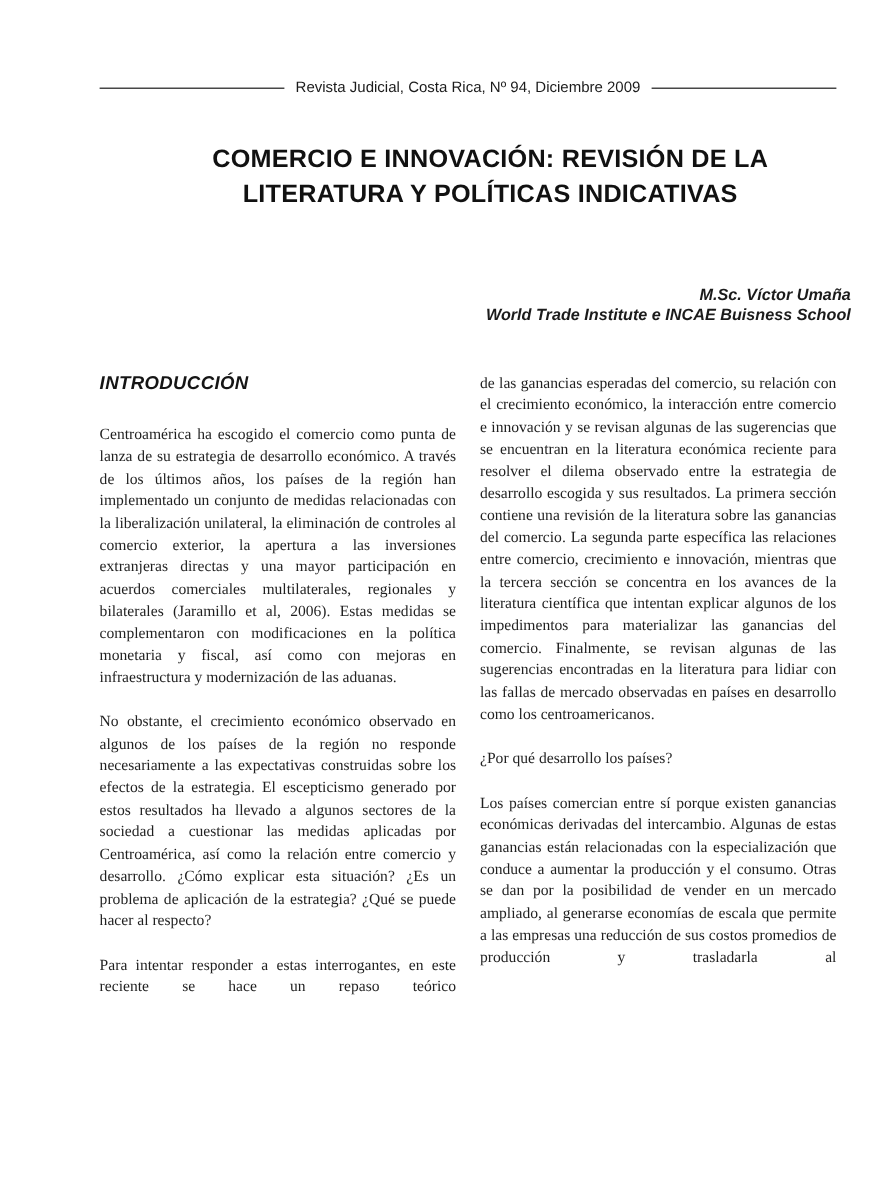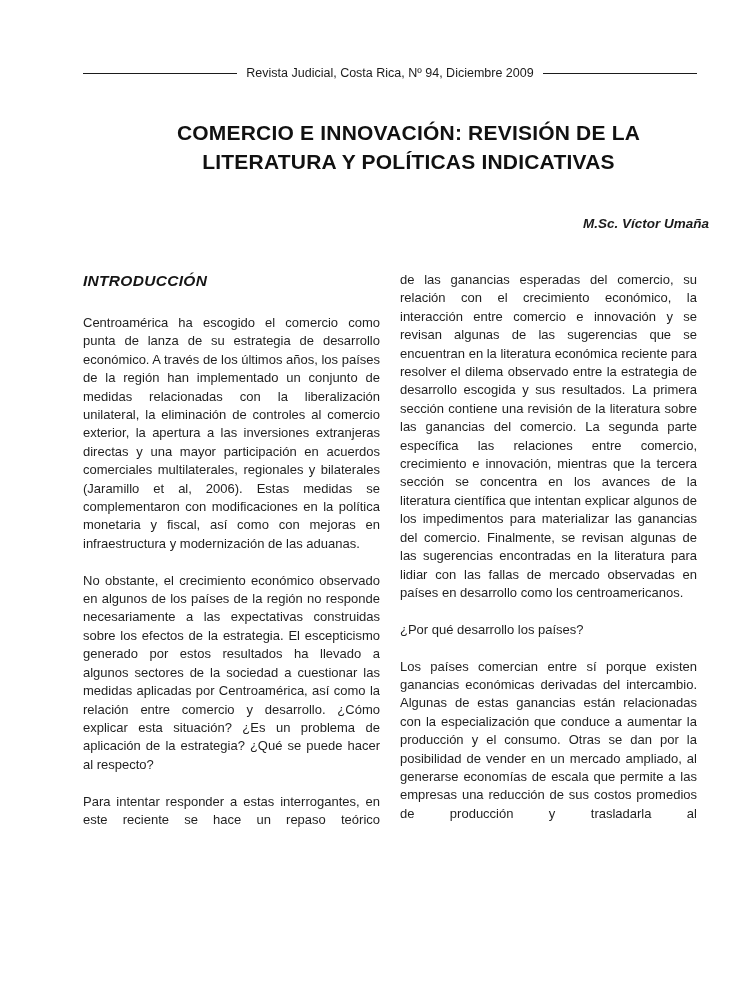--- a/index.html
+++ b/index.html
@@ -42,21 +42,21 @@
     font-size: 21px;
     line-height: 29px;
     font-weight: bold;
     letter-spacing: 0.2px;
     color: #111111;
   }
   .title-line { display: block; }
 
   
   .author-block {
-    margin-top: 39px;
+    margin-top: 61px;
     margin-right: -12px;
     text-align: right;
     font-size: 13.5px;
     line-height: 17px;
     font-weight: bold;
     font-style: italic;
     color: #1b1b1b;
   }
 
   
@@ -77,20 +77,21 @@
     font-style: italic;
     letter-spacing: 0.3px;
     color: #151515;
   }
   .col p {
     margin: 0 0 18.4px 0;
     font-size: 13px;
     line-height: 18.4px;
     text-align: justify;
     color: #1f1f1f;
+    font-family: Liberation Serif, serif;
   }
   
   .col p.continued {
     text-align-last: justify;
   }
 </style>
 </head>
 <body>
 
 <div class="page">
@@ -101,20 +102,21 @@
     <span class="rule"></span>
   </div>
 
   <h1 class="title">
     <span class="title-line">COMERCIO E INNOVACIÓN: REVISIÓN DE LA</span>
     <span class="title-line">LITERATURA Y POLÍTICAS INDICATIVAS</span>
   </h1>
 
   <div class="author-block">
     <div class="author-name">M.Sc. Víctor Umaña</div>
+    <div class="author-affiliation">World Trade Institute e INCAE Buisness School</div>
   </div>
 
   <div class="columns">
 
     <div class="col col-left">
       <h2 class="section-heading">INTRODUCCIÓN</h2>
       <p>Centroamérica ha escogido el comercio como punta de lanza de su estrategia de desarrollo económico. A través de los últimos años, los países de la región han implementado un conjunto de medidas relacionadas con la liberalización unilateral, la eliminación de controles al comercio exterior, la apertura a las inversiones extranjeras directas y una mayor participación en acuerdos comerciales multilaterales, regionales y bilaterales (Jaramillo et al, 2006). Estas medidas se complementaron con modificaciones en la política monetaria y fiscal, así como con mejoras en infraestructura y modernización de las aduanas.</p>
       <p>No obstante, el crecimiento económico observado en algunos de los países de la región no responde necesariamente a las expectativas construidas sobre los efectos de la estrategia. El escepticismo generado por estos resultados ha llevado a algunos sectores de la sociedad a cuestionar las medidas aplicadas por Centroamérica, así como la relación entre comercio y desarrollo. ¿Cómo explicar esta situación? ¿Es un problema de aplicación de la estrategia? ¿Qué se puede hacer al respecto?</p>
       <p class="continued">Para intentar responder a estas interrogantes, en este reciente se hace un repaso teórico</p>
     </div>

